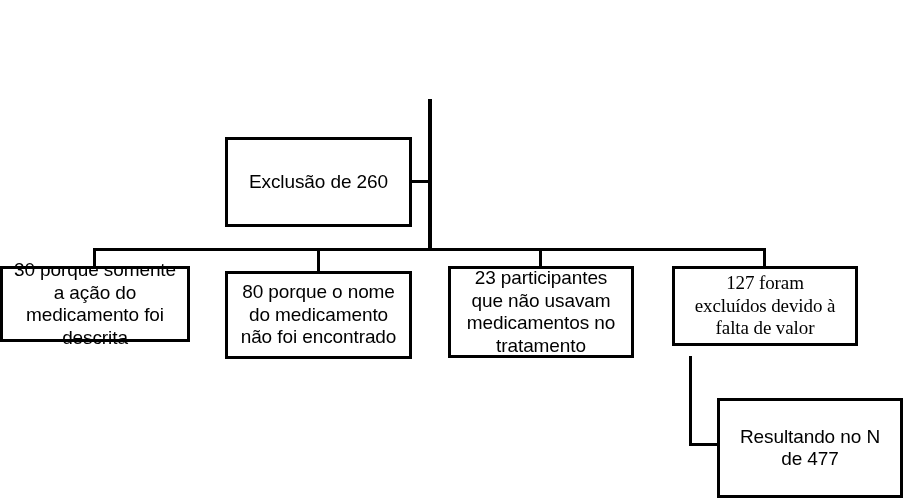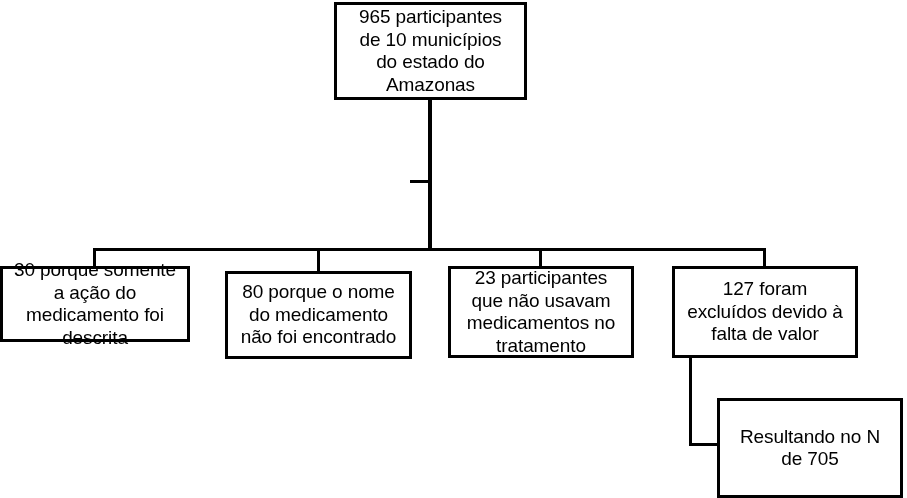--- a/index.html
+++ b/index.html
@@ -40,21 +40,21 @@
     background: #000000;
     z-index: 1;
   }
 
   
   #node-top        { left: 334px; top: 2px;   width: 193px; height: 98px; }
   #node-exclusion  { left: 225px; top: 137px; width: 187px; height: 90px; }
   #node-reason-1   { left: 0px;   top: 266px; width: 190px; height: 76px; }
   #node-reason-2   { left: 225px; top: 271px; width: 187px; height: 88px; }
   #node-reason-3   { left: 448px; top: 266px; width: 186px; height: 92px; align-items: center; }
-  #node-reason-4   { left: 672px; top: 266px; width: 186px; height: 92px; }
+  #node-reason-4   { left: 672px; top: 266px; width: 186px; height: 80px; font-family: Liberation Serif, serif; }
   #node-result     { left: 717px; top: 398px; width: 186px; height: 100px; }
 
   
   
   #spine-main      { left: 428px; top: 99px;  width: 4px;  height: 152px; }
   
   #stub-exclusion  { left: 410px; top: 180px; width: 21px; height: 3px; }
   
   #bar-reasons     { left: 93px;  top: 248px; width: 672px; height: 3px; }
   
@@ -74,27 +74,24 @@
   <div class="conn" id="spine-main"></div>
   <div class="conn" id="stub-exclusion"></div>
   <div class="conn" id="bar-reasons"></div>
   <div class="conn" id="stem-reason-1"></div>
   <div class="conn" id="stem-reason-2"></div>
   <div class="conn" id="stem-reason-3"></div>
   <div class="conn" id="stem-reason-4"></div>
   <div class="conn" id="elbow-down"></div>
   <div class="conn" id="elbow-across"></div>
 
-  <div class="node" id="node-top">
-    <span class="label">965 participantes
-de 10 municípios
-do estado do
-Amazonas</span>
+
+  <div class="node" id="node-exclusion">
+    <span class="label">Exclusão de 260</span>
   </div>
-
 
   <div class="node" id="node-reason-1">
     <span class="label">30 porque somente
 a ação do
 medicamento foi
 descrita</span>
   </div>
 
   <div class="node" id="node-reason-2">
     <span class="label">80 porque o nome
@@ -110,16 +107,16 @@
   </div>
 
   <div class="node" id="node-reason-4">
     <span class="label">127 foram
 excluídos devido à
 falta de valor</span>
   </div>
 
   <div class="node" id="node-result">
     <span class="label">Resultando no N
-de 705</span>
+de 477</span>
   </div>
 
 </div>
 
 </body></html>

